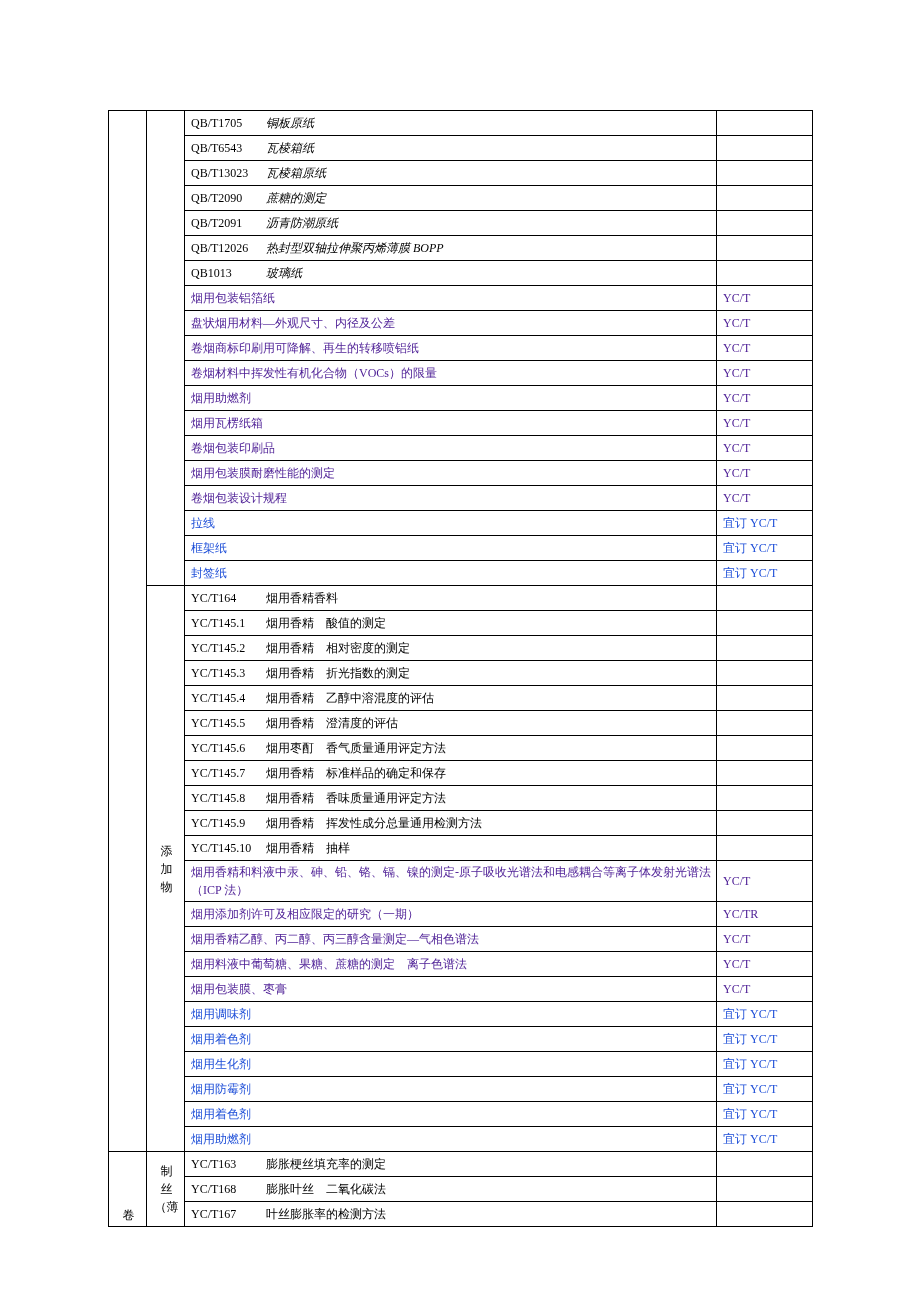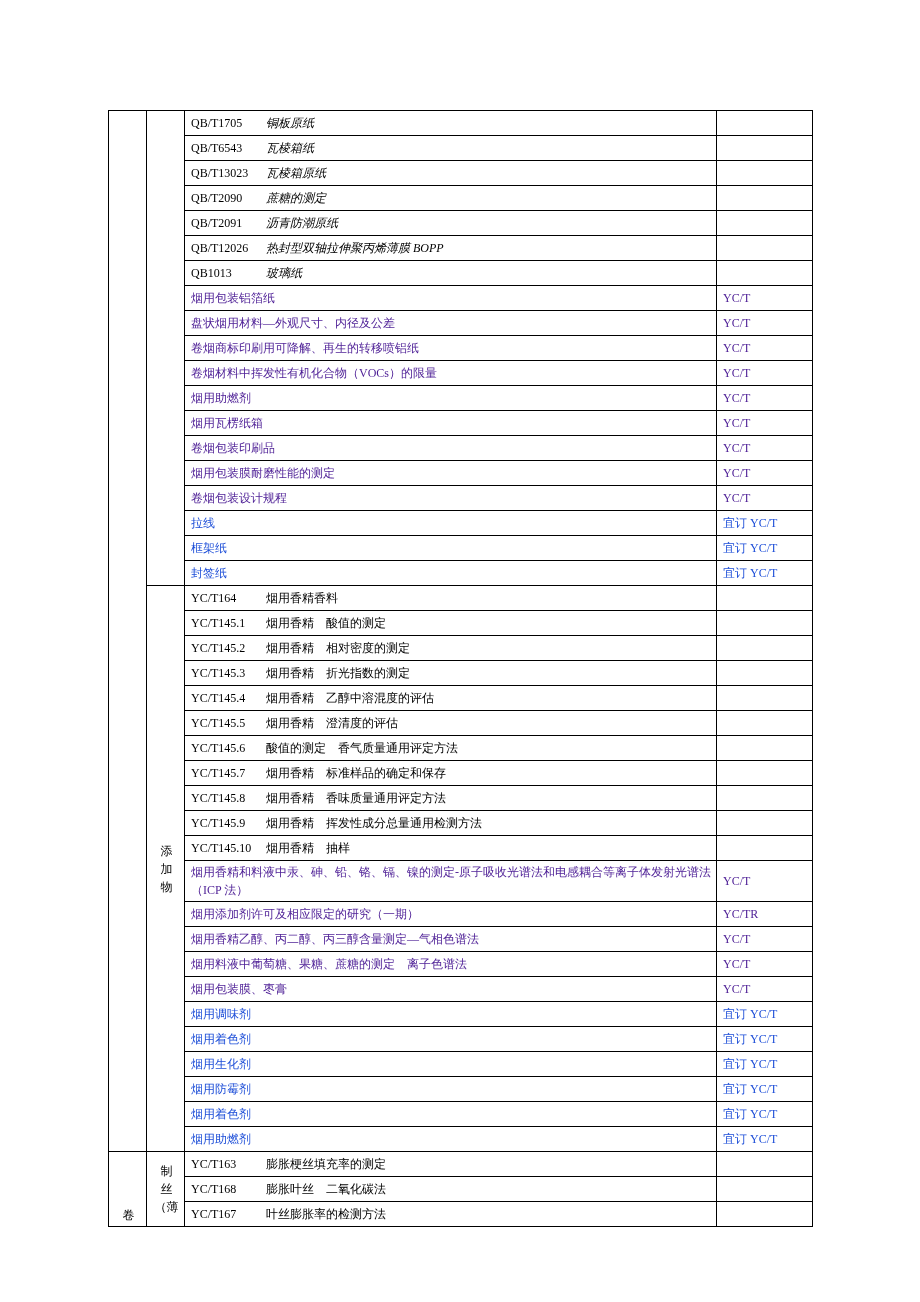--- a/index.html
+++ b/index.html
@@ -156,21 +156,21 @@
         </tr>
         <tr>
           <td class="noshrink"><span class="code ">YC/T145.4</span> <span class="">烟用香精　乙醇中溶混度的评估</span></td>
           <td><span class=""></span></td>
         </tr>
         <tr>
           <td class="noshrink"><span class="code ">YC/T145.5</span> <span class="">烟用香精　澄清度的评估</span></td>
           <td><span class=""></span></td>
         </tr>
         <tr>
-          <td class="noshrink"><span class="code ">YC/T145.6</span> <span class="">酸值的测定　香气质量通用评定方法</span></td>
+          <td class="noshrink"><span class="code ">YC/T145.6</span> <span class="">烟用枣酊　香气质量通用评定方法</span></td>
           <td><span class=""></span></td>
         </tr>
         <tr>
           <td class="noshrink"><span class="code ">YC/T145.7</span> <span class="">烟用香精　标准样品的确定和保存</span></td>
           <td><span class=""></span></td>
         </tr>
         <tr>
           <td class="noshrink"><span class="code ">YC/T145.8</span> <span class="">烟用香精　香味质量通用评定方法</span></td>
           <td><span class=""></span></td>
         </tr>

